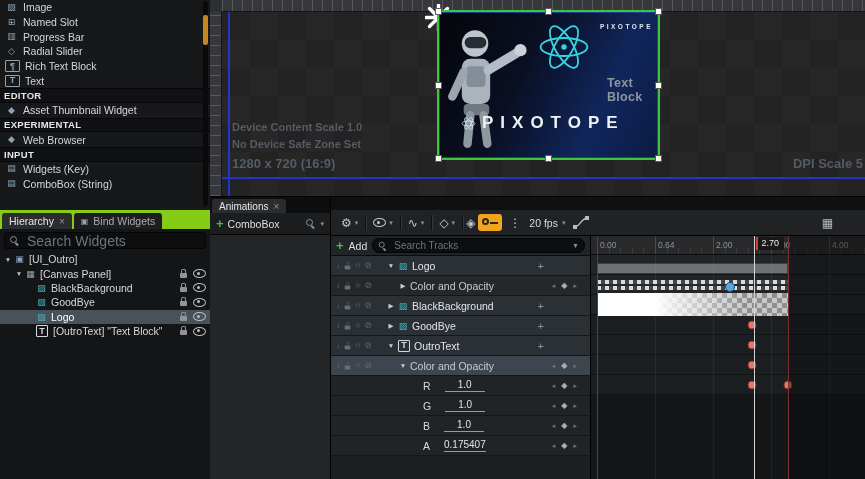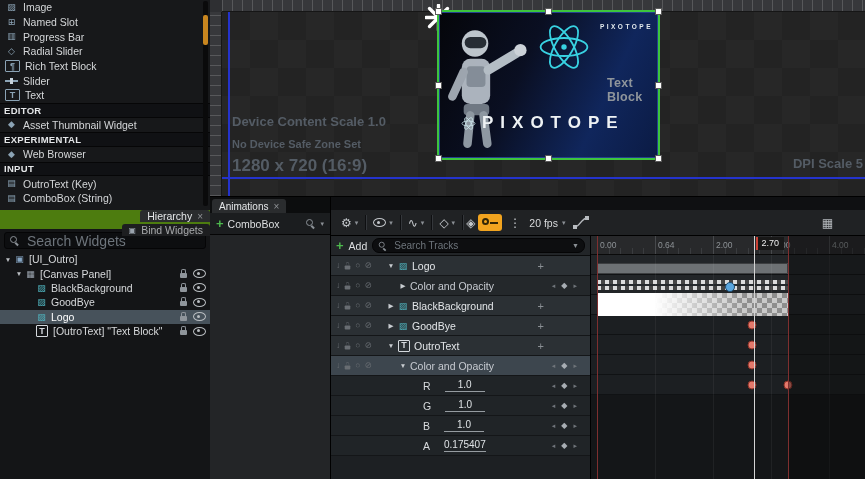--- a/index.html
+++ b/index.html
@@ -22,21 +22,21 @@
   #left-panel{position:absolute;left:0;top:0;width:210px;height:479px;background:#17181a;border-right:1px solid #000;}
   #palette{position:absolute;top:0;left:0;right:0;height:210px;overflow:hidden;}
   .pal-row{height:14.7px;display:flex;align-items:center;padding-left:5px;gap:5px;}
   .pal-ico{width:13px;text-align:center;color:#8ba3b5;font-size:9px;line-height:1;display:inline-flex;justify-content:center;align-items:center;}
   .pal-label{font-size:10.5px;color:#d4d6d8;white-space:nowrap;}
   .pal-header{height:14.7px;display:flex;align-items:center;padding-left:4px;background:#101114;
               color:#e4e6e8;font-size:9.5px;font-weight:bold;letter-spacing:.3px;border-top:1px solid #060607;border-bottom:1px solid #060607;box-sizing:border-box;}
   .pal-scroll-track{position:absolute;right:2px;top:1px;width:5px;height:205px;background:#0a0a0b;border-radius:2px;}
   .pal-scroll-thumb{position:absolute;right:2px;top:15px;width:5px;height:30px;background:#c9861f;border-radius:2px;}
   #hierarchy{position:absolute;top:210px;left:0;right:0;bottom:0;background:#141517;}
-  .tabs-row{height:19px;background:#4d7c0f;display:flex;align-items:flex-end;gap:2px;padding-left:2px;flex-direction:column;}
+  .tabs-row{height:19px;background:#84cc16;display:flex;align-items:flex-end;gap:2px;padding-left:2px;}
   .tab{background:#1d1e20;height:16px;padding:0 7px;display:flex;align-items:center;gap:5px;font-size:10.5px;color:#a8aaac;border-radius:3px 3px 0 0;}
   .tab.active{background:#2a2c2e;color:#e4e6e8;}
   .tab-close{color:#8f9296;font-size:10px;}
   .tab-ico{color:#9aa3ad;font-size:8px;}
   .search-row{padding:3px 4px 2px 4px;}
   .search-pill{height:15px;background:#0d0e10;border:1px solid #050506;border-radius:3px;display:flex;align-items:center;padding:0 5px;gap:5px;}
   .search-pill input{flex:1;background:transparent;border:none;outline:none;color:#cfd2d5;font-size:14px;font-family:inherit;min-width:0;}
   .search-pill input::placeholder{color:#6d747b;}
   #hierarchy-tree{margin-top:1px;}
   .tree-row{height:14.4px;display:flex;align-items:center;position:relative;padding-right:4px;}
@@ -56,23 +56,23 @@
   .vp-grid{position:absolute;left:12px;top:12px;right:0;bottom:0;background-color:#242424;
            background-image:repeating-conic-gradient(#272727 0% 25%,#232323 0% 50%);background-size:56px 56px;}
   .ruler-top{position:absolute;left:12px;top:0;right:0;height:12px;background:#37383b;border-bottom:1px solid #161616;
              background-image:repeating-linear-gradient(90deg,rgba(255,255,255,.16) 0 1px,transparent 1px 10px);box-sizing:border-box;}
   .ruler-left{position:absolute;left:0;top:12px;width:12px;bottom:0;background:#37383b;border-right:1px solid #161616;
               background-image:repeating-linear-gradient(0deg,rgba(255,255,255,.16) 0 1px,transparent 1px 10px);box-sizing:border-box;}
   .ruler-corner{position:absolute;left:0;top:0;width:12px;height:12px;background:#2e2f32;}
   .guide-v{position:absolute;left:18px;top:12px;bottom:0;width:2px;background:#2433cc;}
   .guide-h{position:absolute;left:12px;right:0;top:177px;height:2px;background:#2433cc;}
   .vp-meta{position:absolute;left:22px;font-weight:bold;color:#545c65;white-space:nowrap;}
-  .m1{top:114px;font-size:13px;}
+  .m1{top:121px;font-size:11px;}
   .m2{top:138px;font-size:11px;}
-  .m3{top:156px;font-size:17px;}
+  .m3{top:156px;font-size:13px;}
   .m4{top:156px;left:auto;right:2px;font-size:13px;}
   .anchor-star{position:absolute;left:215px;top:4px;width:27px;height:27px;}
   .sel{position:absolute;left:227px;top:10px;width:223px;height:150px;border:2px solid #3dc53d;box-sizing:border-box;}
   .img-content{position:absolute;inset:0;overflow:hidden;
     background:linear-gradient(115deg,#05060a 0%,#0a0f22 38%,#10265c 72%,#0b1b44 100%);
     box-shadow:inset 0 0 0 1px #23408f;}
   .robot{position:absolute;left:2px;top:4px;width:104px;height:142px;opacity:.92;}
   .atom{position:absolute;left:96px;top:8px;width:58px;height:54px;}
   .brand-sm{position:absolute;top:11px;right:5px;font-size:6.5px;letter-spacing:2.5px;color:#e3e9ec;font-weight:bold;}
   .tb-text{position:absolute;left:168px;top:64px;font-size:12.5px;font-weight:bold;color:#8f959b;letter-spacing:.3px;}
@@ -180,41 +180,37 @@
           </div>
           <div class="pal-row">
             <span class="pal-ico">◇</span>
             <span class="pal-label">Radial Slider</span>
           </div>
           <div class="pal-row">
             <span class="pal-ico boxed">¶</span>
             <span class="pal-label">Rich Text Block</span>
           </div>
           <div class="pal-row">
-            <span class="pal-ico i-slider"></span>
-            <span class="pal-label">Slider</span>
-          </div>
-          <div class="pal-row">
             <span class="pal-ico boxed">T</span>
             <span class="pal-label">Text</span>
           </div>
           <div class="pal-header">EDITOR</div>
           <div class="pal-row">
             <span class="pal-ico">◆</span>
             <span class="pal-label">Asset Thumbnail Widget</span>
           </div>
           <div class="pal-header">EXPERIMENTAL</div>
           <div class="pal-row">
             <span class="pal-ico">◆</span>
             <span class="pal-label">Web Browser</span>
           </div>
           <div class="pal-header">INPUT</div>
           <div class="pal-row">
             <span class="pal-ico">▤</span>
-            <span class="pal-label">OutroText (Key)</span>
+            <span class="pal-label">Widgets (Key)</span>
           </div>
           <div class="pal-row">
             <span class="pal-ico">▤</span>
             <span class="pal-label">ComboBox (String)</span>
           </div>
         </div>
       <div class="pal-scroll-track"></div>
       <div class="pal-scroll-thumb"></div>
     </div>
 

